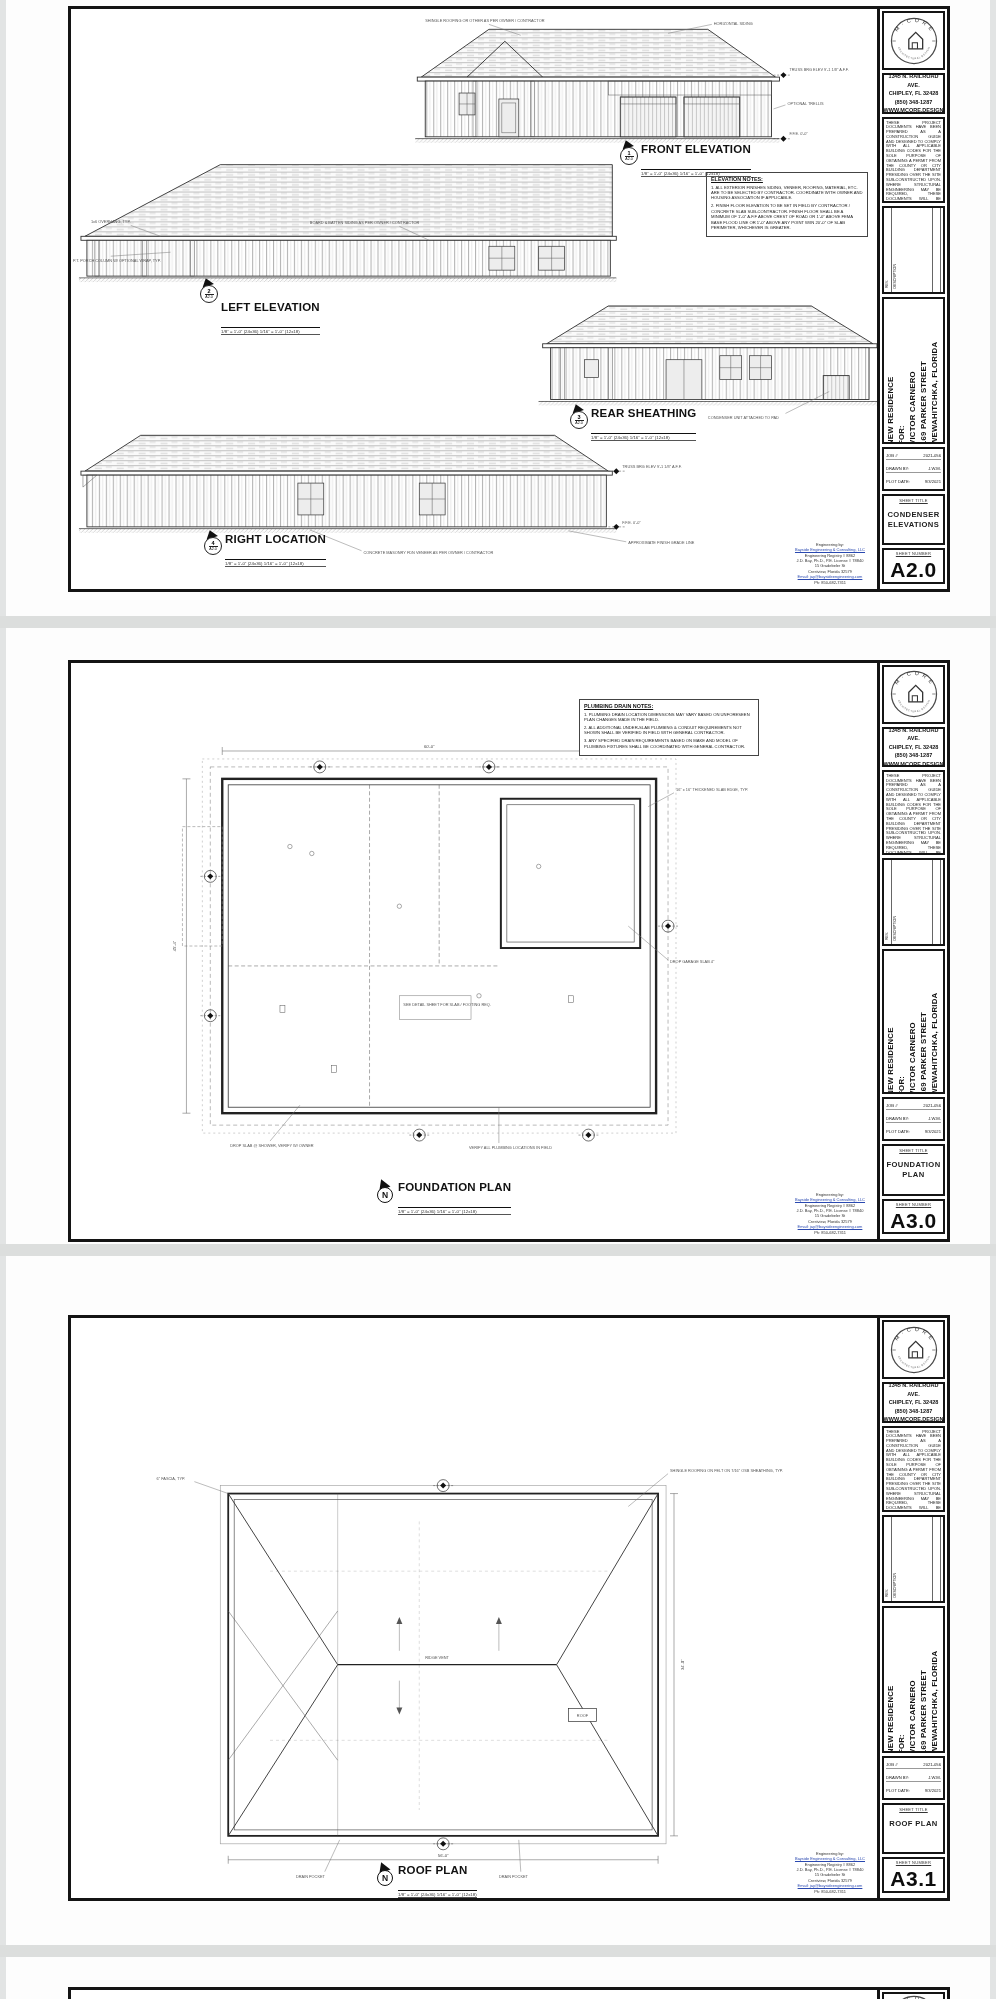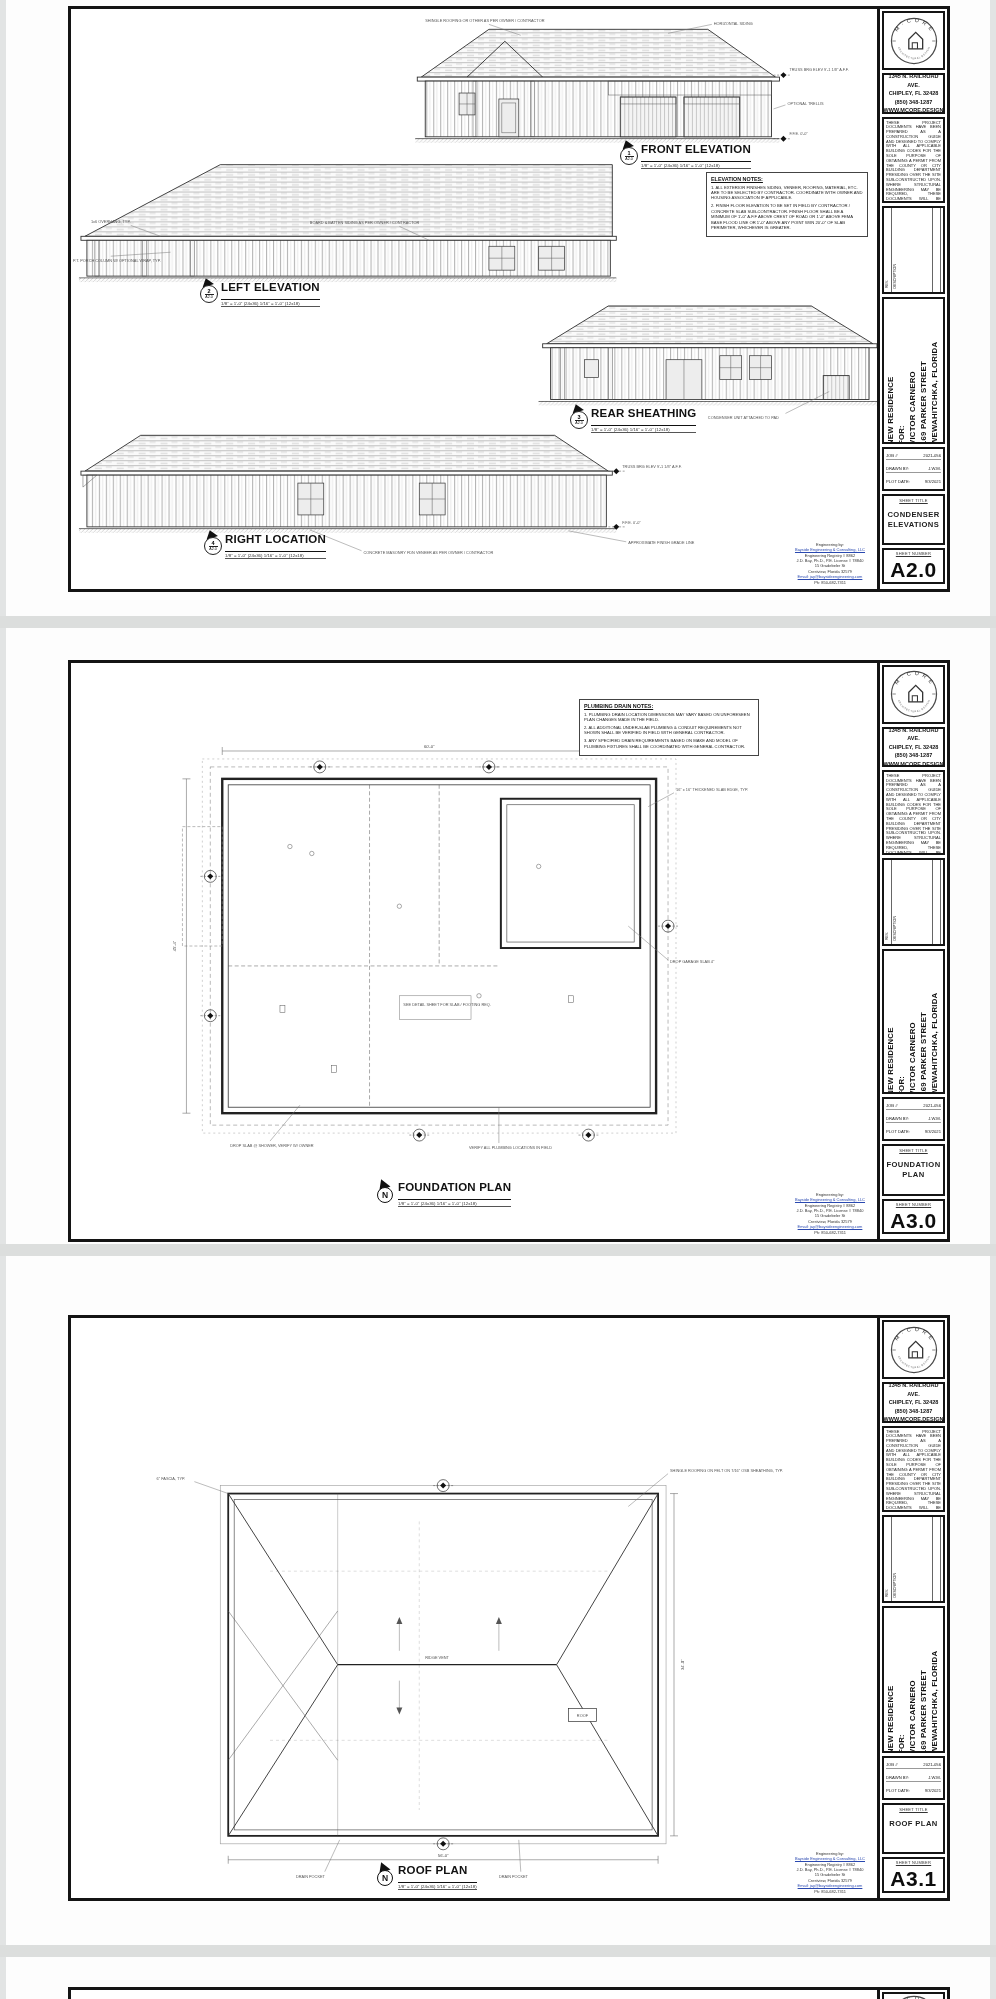--- a/index.html
+++ b/index.html
@@ -30,21 +30,21 @@
   
   .dlabel{position:absolute;display:flex;gap:3px;align-items:flex-start;}
   .co{position:relative;width:19px;height:22px;flex:0 0 19px;}
   .co-tri{position:absolute;top:-3px;left:2px;width:0;height:0;border-left:6px solid transparent;border-right:6px solid transparent;border-bottom:8px solid #111;transform:rotate(-18deg);}
   .co-circ{position:absolute;top:4px;left:1px;width:16px;height:16px;border:1px solid #222;border-radius:50%;background:#fff;display:flex;flex-direction:column;align-items:center;justify-content:center;}
   .co-num{font-size:5.5px;font-weight:bold;border-bottom:.5px solid #222;width:9px;text-align:center;line-height:1.1;}
   .co-ref{font-size:3.6px;line-height:1.2;}
   .no{position:relative;width:19px;height:24px;flex:0 0 19px;}
   .no-tri{position:absolute;top:-2px;left:1px;width:0;height:0;border-left:6px solid transparent;border-right:6px solid transparent;border-bottom:10px solid #111;transform:rotate(-22deg);}
   .no-circ{position:absolute;top:6px;left:1px;width:14px;height:14px;border:1.6px solid #111;border-radius:50%;background:#fff;display:flex;align-items:center;justify-content:center;font-size:8.5px;font-weight:bold;color:#111;}
-  .dl-t{font-size:11.5px;font-weight:bold;color:#111;letter-spacing:.2px;border-bottom:1.6px solid #111;padding-bottom:6px;white-space:nowrap;}
+  .dl-t{font-size:11.5px;font-weight:bold;color:#111;letter-spacing:.2px;border-bottom:1.6px solid #111;padding-bottom:14px;white-space:nowrap;}
   .dl-s{font-size:4.4px;color:#333;padding-top:1px;border-bottom:.6px solid #555;white-space:nowrap;}
   
   .nbox{position:absolute;border:1px solid #444;background:#fff;padding:3px 4px;}
   .nbox h4{margin:0 0 2.5px;font-size:5.4px;font-weight:bold;text-decoration:underline;color:#111;}
   .nbox p{margin:0 0 2.5px;font-size:4.2px;line-height:1.3;color:#222;}
   
   .eng{position:absolute;right:3px;bottom:4px;width:88px;text-align:center;font-size:4px;line-height:1.35;color:#333;}
   .eng .b{color:#2a49b0;text-decoration:underline;}
   
   svg text{font-family:"Liberation Sans",sans-serif;}
@@ -232,21 +232,21 @@
         </div>
         <div class="dlabel" style="left:128px;top:272px;">
           <span class="co">
               <span class="co-tri"></span>
               <span class="co-circ">
                 <span class="co-num">2</span>
                 <span class="co-ref">A2.0</span>
               </span>
             </span>
           <span>
-              <span class="dl-t" style="display:block;">LEFT ELEVATION</span>
+              <span class="dl-t" style="display:block;margin-top:20px;">LEFT ELEVATION</span>
               <span class="dl-s" style="display:block;">1/8" = 1'-0" (24x36) 1/16" = 1'-0" (12x18)</span>
             </span>
         </div>
         <div class="dlabel" style="left:498px;top:398px;">
           <span class="co">
               <span class="co-tri"></span>
               <span class="co-circ">
                 <span class="co-num">3</span>
                 <span class="co-ref">A2.0</span>
               </span>

